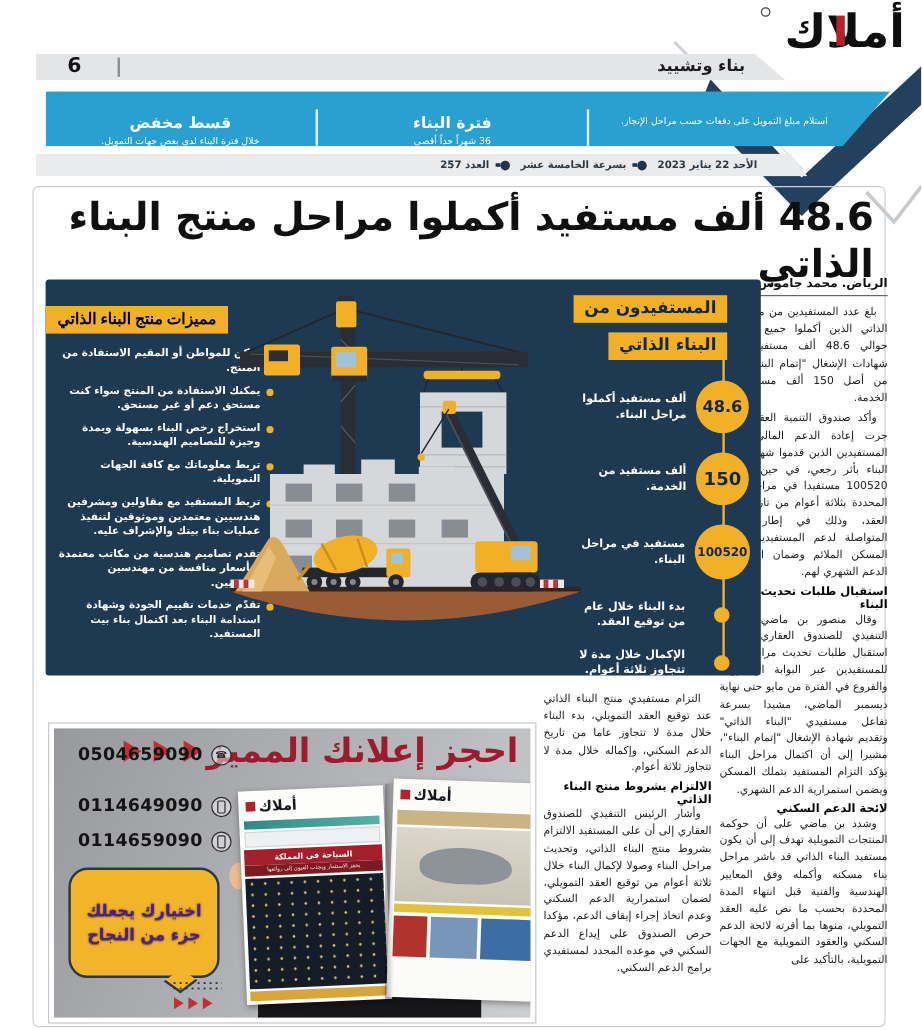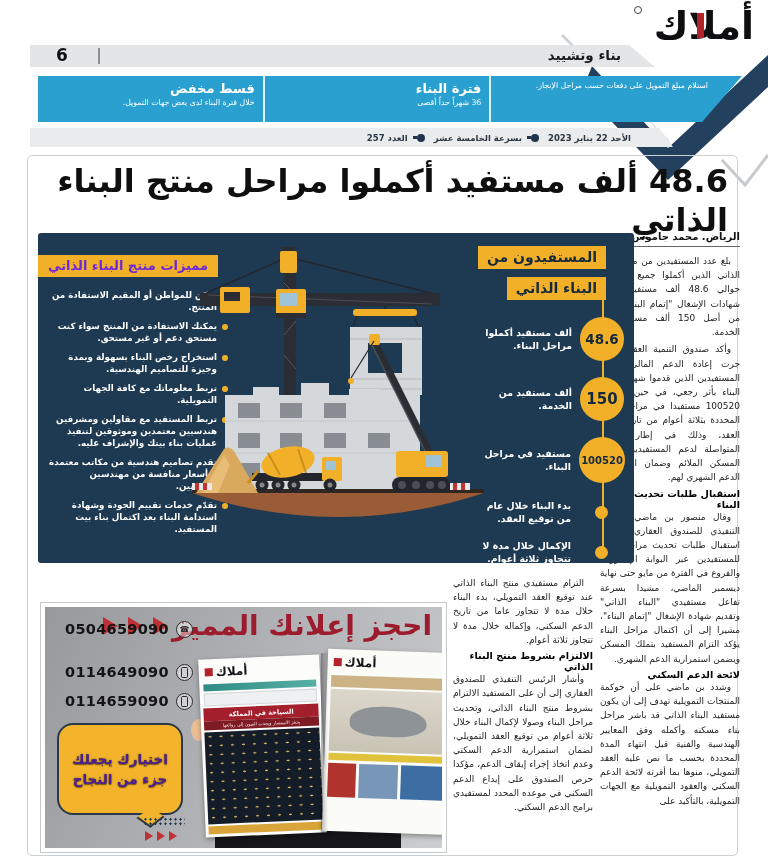--- a/index.html
+++ b/index.html
@@ -11,21 +11,21 @@
   .logo-red{position:absolute;top:7px;right:50px;width:7px;height:25px;background:#b5222a;}
   .logo-reg{position:absolute;top:0px;left:0px;width:6px;height:6px;border:1px solid #444;border-radius:50%;}
   .chev{position:absolute;top:25px;right:0;width:210px;height:175px;}
   .sec-bar{position:absolute;top:45px;right:113px;left:30px;height:22px;background:#e3e5e7;
            clip-path:polygon(0 0,calc(100% - 26px) 0,100% 100%,0 100%);}
   .sec-title{position:absolute;right:34px;top:2px;font-size:13.5px;font-weight:bold;color:#1b1b1d;}
   .sec-divider{position:absolute;left:68px;top:3px;bottom:3px;width:1.5px;background:#8a8f94;}
   .sec-num{position:absolute;left:26px;top:0;font-size:17px;font-weight:bold;color:#101012;}
   .topic-bar{position:absolute;top:76px;right:26px;left:38px;height:46px;background:#2aa0d0;color:#fff;
              display:flex;clip-path:polygon(0 0,100% 0,calc(100% - 40px) 100%,0 100%);}
-  .topic-cell{flex:1;padding:5px 8px 4px;}
+  .topic-cell{flex:1;text-align:center;padding:5px 8px 4px;margin-top:15px;}
   .topic-cell:nth-child(1){padding-right:34px;}
   .topic-cell:nth-child(1),.topic-cell:nth-child(2){border-left:2px solid rgba(255,255,255,.85);}
   .topic-title{font-size:13px;font-weight:bold;margin-bottom:2px;}
   .topic-desc{font-size:7.8px;line-height:1.35;}
   .date-bar{position:absolute;top:128px;right:95px;left:30px;height:19px;background:#e9ebed;
             display:flex;align-items:center;gap:9px;padding-right:42px;font-size:8.5px;font-weight:bold;color:#2c3742;
             clip-path:polygon(0 0,calc(100% - 14px) 0,100% 100%,0 100%);}
   .pin{width:8px;height:8px;border-radius:50%;background:#20354c;position:relative;flex:none;}
   .pin::after{content:"";position:absolute;left:-4px;top:2.5px;width:4px;height:3px;background:#20354c;}
   
@@ -44,22 +44,22 @@
   
   .info{position:absolute;top:233px;left:38px;width:596px;height:330px;background:#1e3a52;border-radius:3px;overflow:hidden;}
   .info-title{position:absolute;right:28px;background:#f2b029;color:#15293c;font-size:14px;font-weight:bold;
               padding:3px 9px 4px;}
   .tl-line{position:absolute;right:30px;top:62px;height:256px;width:2.5px;background:#f2b029;}
   .stat-row{position:absolute;display:flex;align-items:center;}
   .stat-circle{border-radius:50%;background:#f2b029;color:#15293c;display:flex;align-items:center;
                justify-content:center;font-weight:bold;flex:none;}
   .stat-dot{width:13px;height:13px;border-radius:50%;background:#f2b029;flex:none;}
   .stat-label{width:92px;font-size:9.3px;font-weight:bold;color:#fff;text-align:right;line-height:1.4;}
-  .feat-title{position:absolute;left:0;top:22px;background:#f2b029;color:#6d28d9;font-size:13px;font-weight:bold;
-              padding:3px 10px 4px;}
+  .feat-title{position:absolute;left:0;top:22px;background:#f2b029;color:#000000;font-size:13px;font-weight:bold;
+              padding:3px 10px 4px;font-family:Liberation Serif, serif;}
   .feat-list{position:absolute;left:8px;top:56px;width:182px;display:flex;flex-direction:column;gap:7px;}
   .feat{display:flex;gap:5px;align-items:flex-start;}
   .feat-dot{width:6px;height:6px;border-radius:50%;background:#f2b029;margin-top:3.5px;flex:none;}
   .feat-text{font-size:8.7px;font-weight:bold;color:#fff;line-height:1.38;text-align:right;}
   .illus{position:absolute;left:150px;top:10px;width:300px;height:315px;pointer-events:none;}
   
   .ad{position:absolute;top:602px;left:40px;width:407px;height:251px;border:1px solid #c6c9cc;background:#fff;
       padding:4px;box-sizing:border-box;}
   .ad-inner{position:relative;width:100%;height:100%;overflow:hidden;
             background:linear-gradient(115deg,#98999d 0%,#b4b5b8 55%,#cdced0 100%);}

